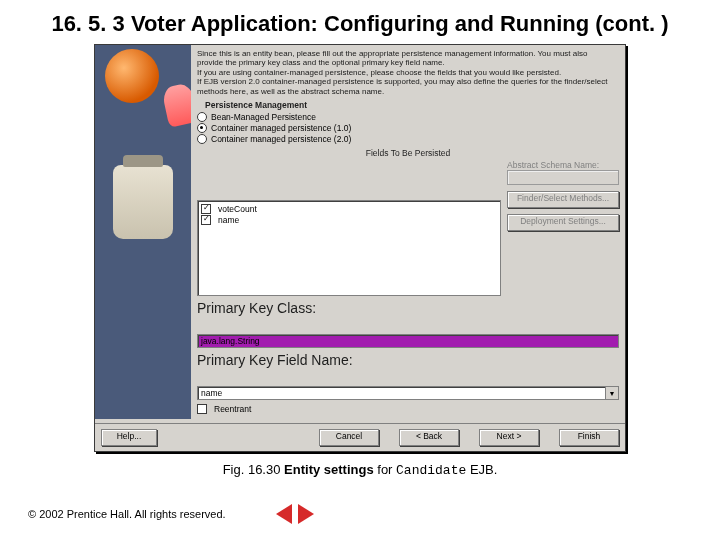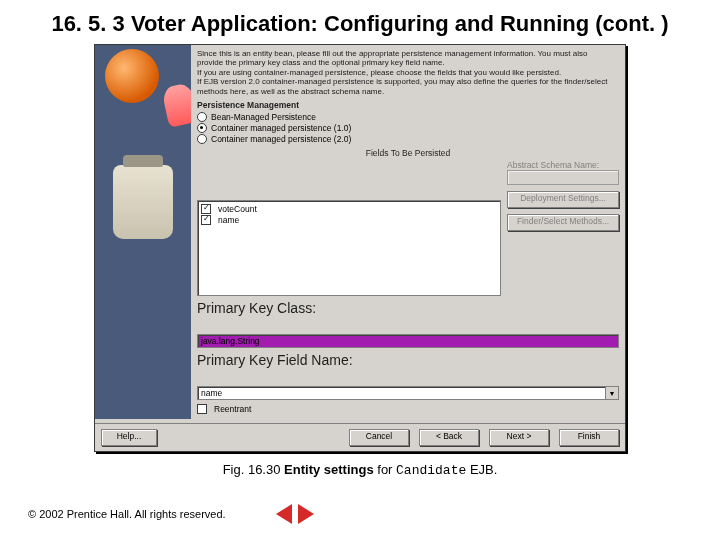--- a/index.html
+++ b/index.html
@@ -71,21 +71,21 @@
     font-size:8px;
     line-height:1.2;
     
     filter: blur(0.3px);
     margin-bottom:4px;
   }
   .section-label {
     font-size: 8.5px;
     font-weight: bold;
     color:#1e1e1e;
-    margin:3px 0 2px 0;
+    margin:3px 0 2px 8px;
   }
   .radio-row, .check-row {
     display:flex; align-items:center; gap:4px;
     font-size:8.5px; margin:1px 0;
   }
   .radio {
     width:8px;height:8px;border-radius:50%;
     border:1px solid #3a3a3a;background:#fff;display:inline-block;position:relative;
   }
   .radio.selected::after{content:"";position:absolute;top:1.5px;left:1.5px;width:3px;height:3px;border-radius:50%;background:#000;}
@@ -159,21 +159,21 @@
   .select-arrow {
     width:12px;height:100%;background:#d6d3ce;border-left:1px solid #808080;
     display:flex;align-items:center;justify-content:center;font-size:7px;color:#000;
   }
   .bottom-bar {
     border-top:1px solid #808080;
     margin-top:4px;
     padding:5px 6px;
     display:flex;
     align-items:center;
-    gap:10px;
+    gap:20px;
   }
   .bottom-bar .spacer { flex:1; }
   .caption {
     text-align:center;
     font-size:13px;
     margin-top:10px;
   }
   .caption .strong { font-weight:bold; }
   .caption .mono { font-family: "Courier New", monospace; }
   .footer {
@@ -238,22 +238,22 @@
           <div class="check-row">
             <span class="check checked"></span>
               <span>name</span>
           </div>
         </div>
         <div class="side-btns">
           <div>
             <div class="win-label">Abstract Schema Name:</div>
             <div class="win-input-disabled"></div>
           </div>
+          <div class="win-btn disabled">Finder/Select Methods...</div>
           <div class="win-btn disabled">Deployment Settings...</div>
-          <div class="win-btn disabled">Finder/Select Methods...</div>
         </div>
       </div>
 
       <div class="form-row">
         <div class="label">Primary Key Class:</div>
         <div class="form-input">java.lang.String</div>
       </div>
       <div class="form-row">
         <div class="label">Primary Key Field Name:</div>
         <div class="form-select">

